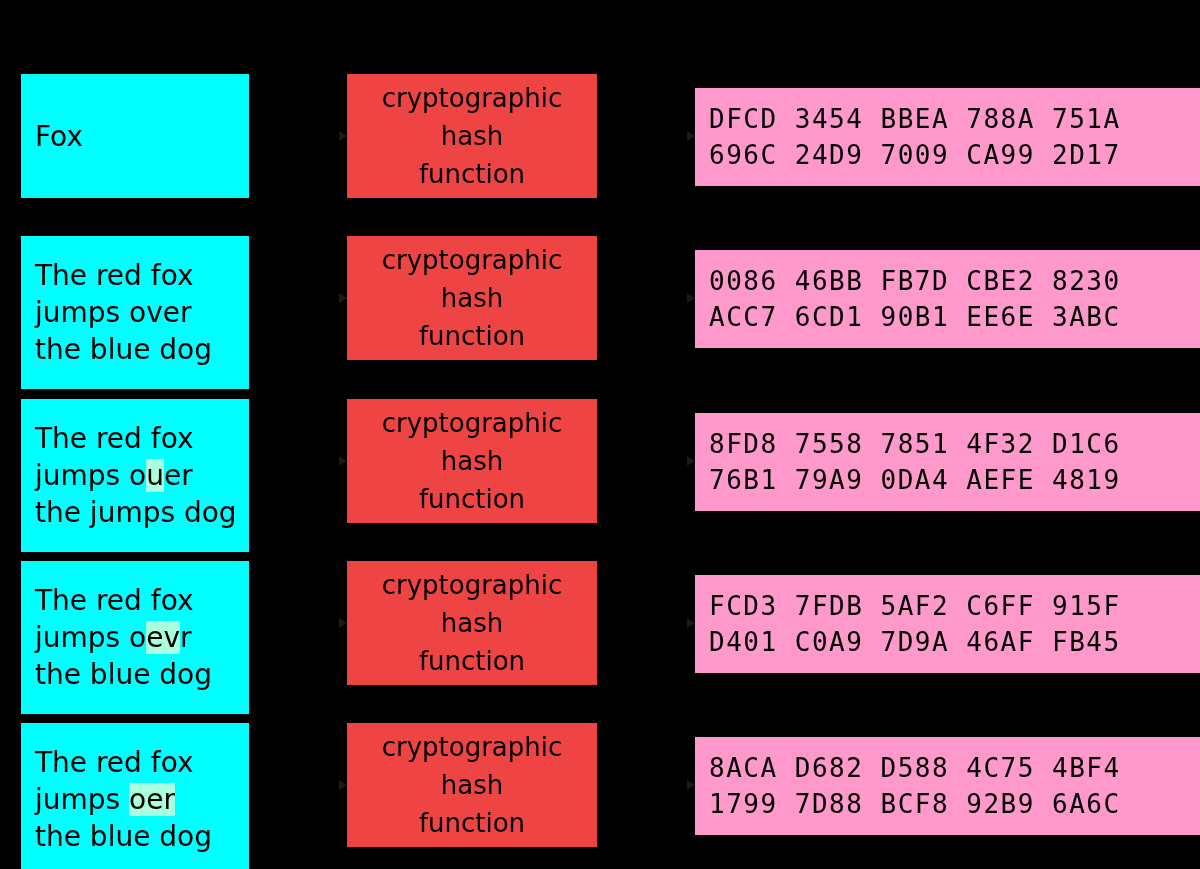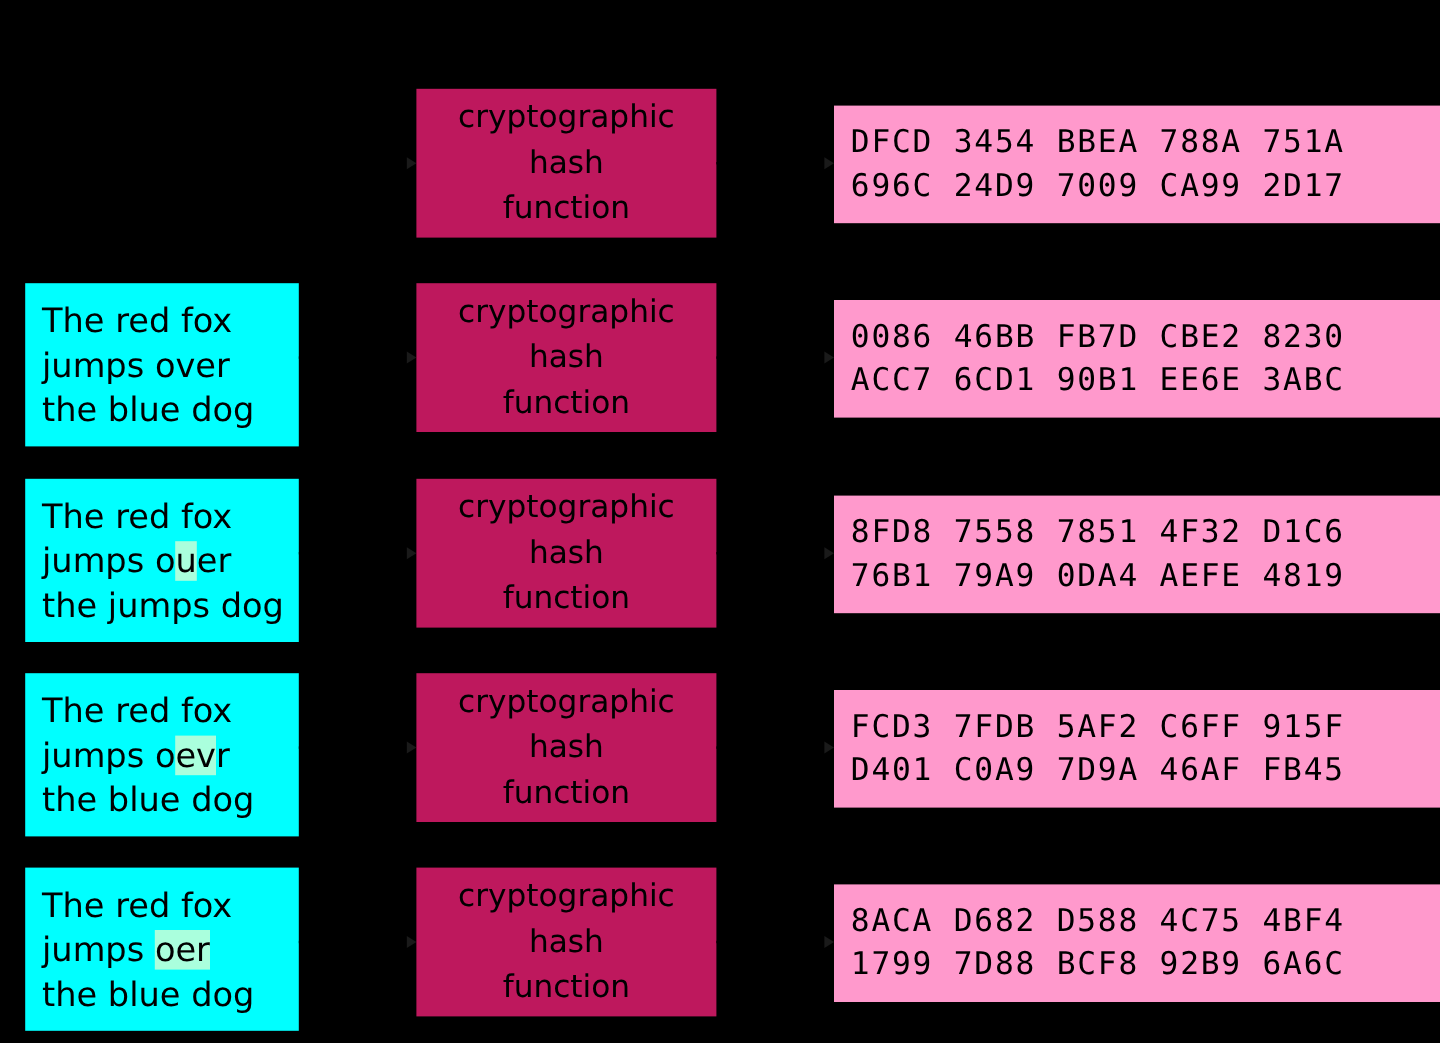--- a/index.html
+++ b/index.html
@@ -33,21 +33,21 @@
   .row.r2 { top: 325px; }
   .row.r3 { top: 487px; }
   .row.r4 { top: 649px; }
 
   
   .input-box {
     position: absolute;
     left: 21px;
     top: 74px;
     width: 228px;
-    height: 136px;
+    height: 153px;
     background: #00ffff;
     box-sizing: border-box;
     display: flex;
     align-items: center;
     justify-content: flex-start;
     padding: 0 0 0 14px;
   }
   .input-text {
     font-family: "DejaVu Sans", sans-serif;
     font-size: 28px;
@@ -67,21 +67,21 @@
     align-items: center;
   }
 
   
   .hash-box {
     position: absolute;
     left: 347px;
     top: 74px;
     width: 250px;
     height: 124px;
-    background: #be185d;
+    background: #ef4444;
     box-sizing: border-box;
     display: flex;
     align-items: center;
     justify-content: center;
   }
   .hash-text {
     font-family: "DejaVu Sans", sans-serif;
     font-size: 26px;
     line-height: 38px;
     color: #000000;
@@ -131,20 +131,23 @@
   .arrow-a-head { left: 339px; top: 131px; }
   .arrow-b { left: 597px; top: 135px; width: 98px; }
   .arrow-b-head { left: 687px; top: 131px; }
 </style>
 </head>
 <body>
 
 <div id="diagram">
 
   <div class="row r0">
+    <div class="input-box">
+      <div class="input-text"><span>Fox</span><span class="hl"></span><span></span></div>
+    </div>
     <div class="arrow arrow-a"></div>
     <div class="arrow-head arrow-a-head"></div>
     <div class="hash-box">
       <div class="hash-text">cryptographic
 hash
 function</div>
     </div>
     <div class="arrow arrow-b"></div>
     <div class="arrow-head arrow-b-head"></div>
     <div class="digest-box">

